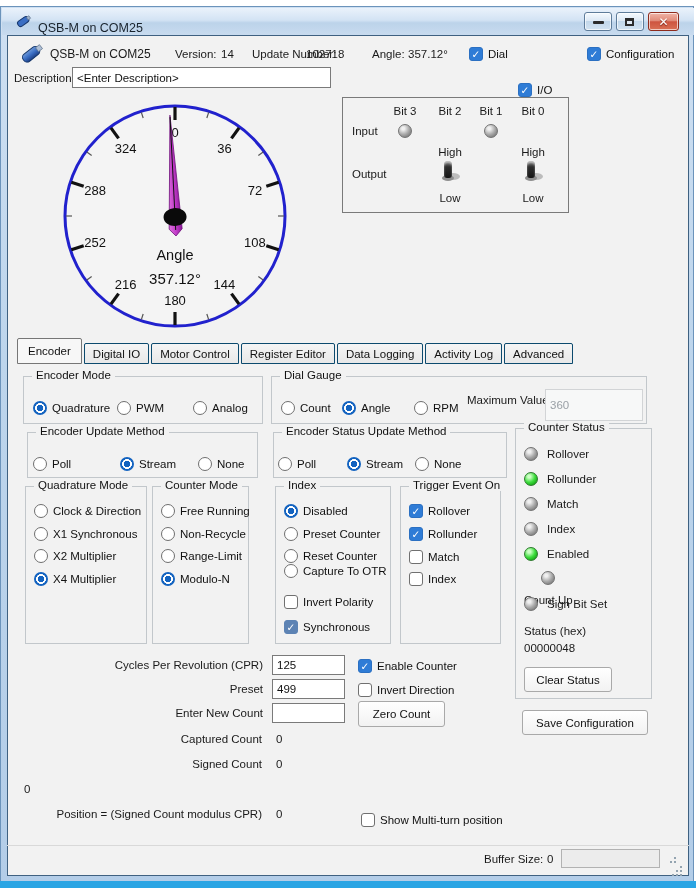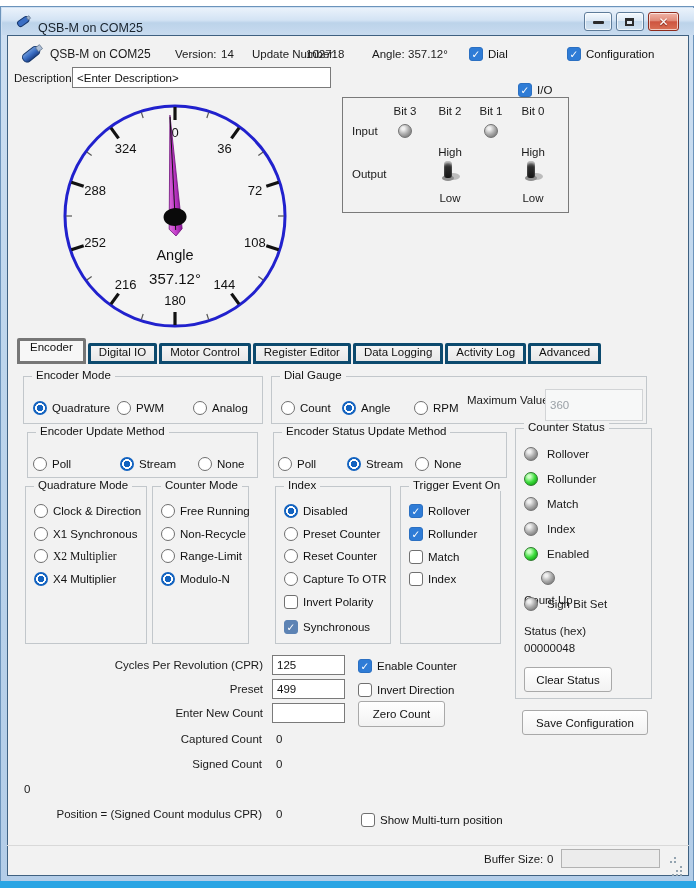--- a/index.html
+++ b/index.html
@@ -41,22 +41,22 @@
             display:flex;align-items:center;justify-content:center;font-size:10.5px;color:#fff;font-weight:bold;flex:0 0 auto}
   .checkbox.checked{background:#2f7cd6;border-color:#2b70c2}
   .checkbox.checked::before{content:"✓"}
   .checkbox.muted{background:#5d83b4;border-color:#5d83b4}
   .led{width:14px;height:14px;border-radius:50%;box-sizing:border-box;border:1px solid #737373;flex:0 0 auto;
        background:radial-gradient(circle at 35% 30%,#f0f0f0 0 12%,#a8a8a8 52%,#6e6e6e 92%)}
   .led.on{border-color:#2d7a2d;background:radial-gradient(circle at 35% 30%,#ccffc4 0 12%,#3ddd3d 50%,#0b930b 92%)}
   .ledrow{position:absolute;display:flex;align-items:center;gap:9px;font-size:11.5px;white-space:nowrap;height:15px}
   
   #tabs{position:absolute;left:17px;top:338px;height:26px;display:flex;align-items:flex-end;gap:2px}
-  .tab{height:21px;background:linear-gradient(#f5f5f5,#e8e8e8);border:3px solid #0c4a6e;border-radius:2px 2px 0 0;
-       padding:0 8px;display:flex;align-items:flex-start;box-sizing:border-box}
+  .tab{height:21px;background:linear-gradient(#f5f5f5,#e8e8e8);border:1px solid #0c4a6e;border-radius:2px 2px 0 0;
+       padding:0 8px;display:flex;align-items:center;box-sizing:border-box}
   .tab.active{height:26px;background:#f7f7f7;border-color:#767676;padding:0 10px}
   .tlbl{font-size:11.5px;color:#111;white-space:nowrap}
   
   .bith{position:absolute;top:0;width:42px;text-align:center;font-size:11.5px;white-space:nowrap}
   .toggle{position:absolute;width:22px;height:24px}
   .toggle .tshadow{position:absolute;left:7px;top:13px;width:14px;height:7px;background:#bcbcbc;border-radius:50%}
   .toggle .tbase{position:absolute;left:3px;top:15px;width:12px;height:6px;background:#8e8e8e;border-radius:50%}
   .toggle .tstick{position:absolute;left:5px;top:1px;width:8px;height:17px;border-radius:4px 4px 3px 3px;
         background:linear-gradient(180deg,#8a8a8a 0%,#2e2e2e 35%,#141414 100%);
         box-shadow:inset 0 2px 2px rgba(255,255,255,.5)}
@@ -121,21 +121,21 @@
 <span class="lbl" style="left:408px;top:48px">357.12°</span>
 <div class="abs" style="left:0;top:0;width:696px;height:0">
     <div class="opt" style="left: 469px; top: 46px;">
       <span class="checkbox checked"></span>
       <span>Dial</span>
     </div>
     <div class="opt" style="left: 518px; top: 46px; margin-top: 36px;">
       <span class="checkbox checked"></span>
       <span>I/O</span>
     </div>
-    <div class="opt" style="left: 567px; top: 46px;">
+    <div class="opt" style="left: 587px; top: 46px;">
       <span class="checkbox checked"></span>
       <span>Configuration</span>
     </div>
   </div>
 
 <span class="lbl" style="left:14px;top:72px">Description</span>
 <input class="tbox" style="left: 72px; top: 67px; width: 259px; height: 21px;" value="&lt;Enter Description&gt;">
 
 <svg class="abs" style="left:55px;top:98px" width="240" height="236" viewBox="-120 -118 240 236">
   <defs>
@@ -317,21 +317,21 @@
   <span class="gtitle">Quadrature Mode</span>
   <div>
       <div class="opt" style="top: 16px; left: 8px;">
         <span class="radio"></span>
         <span>Clock &amp; Direction</span>
       </div>
       <div class="opt" style="top: 39px; left: 8px;">
         <span class="radio"></span>
         <span>X1 Synchronous</span>
       </div>
-      <div class="opt" style="top: 61px; left: 8px; font-family: Liberation Serif, serif;">
+      <div class="opt" style="top: 61px; left: 8px;">
         <span class="radio"></span>
         <span>X2 Multiplier</span>
       </div>
       <div class="opt" style="top: 84px; left: 8px;">
         <span class="radio checked"></span>
         <span>X4 Multiplier</span>
       </div>
     </div>
 </div>
 <div class="gb" style="left:152px;top:486px;width:97px;height:158px">
@@ -363,21 +363,21 @@
         <span>Disabled</span>
       </div>
       <div class="opt" style="top: 39px; left: 8px;">
         <span class="radio"></span>
         <span>Preset Counter</span>
       </div>
       <div class="opt" style="top: 61px; left: 8px;">
         <span class="radio"></span>
         <span>Reset Counter</span>
       </div>
-      <div class="opt" style="top: 84px; left: 8px;">
+      <div class="opt" style="top: 76px; left: 8px;">
         <span class="radio"></span>
         <span>Capture To OTR</span>
       </div>
     </div>
   <div>
       <div class="opt" style="top: 107px; left: 8px;">
         <span class="checkbox"></span>
         <span>Invert Polarity</span>
       </div>
       <div class="opt" style="top: 132px; left: 8px;">

